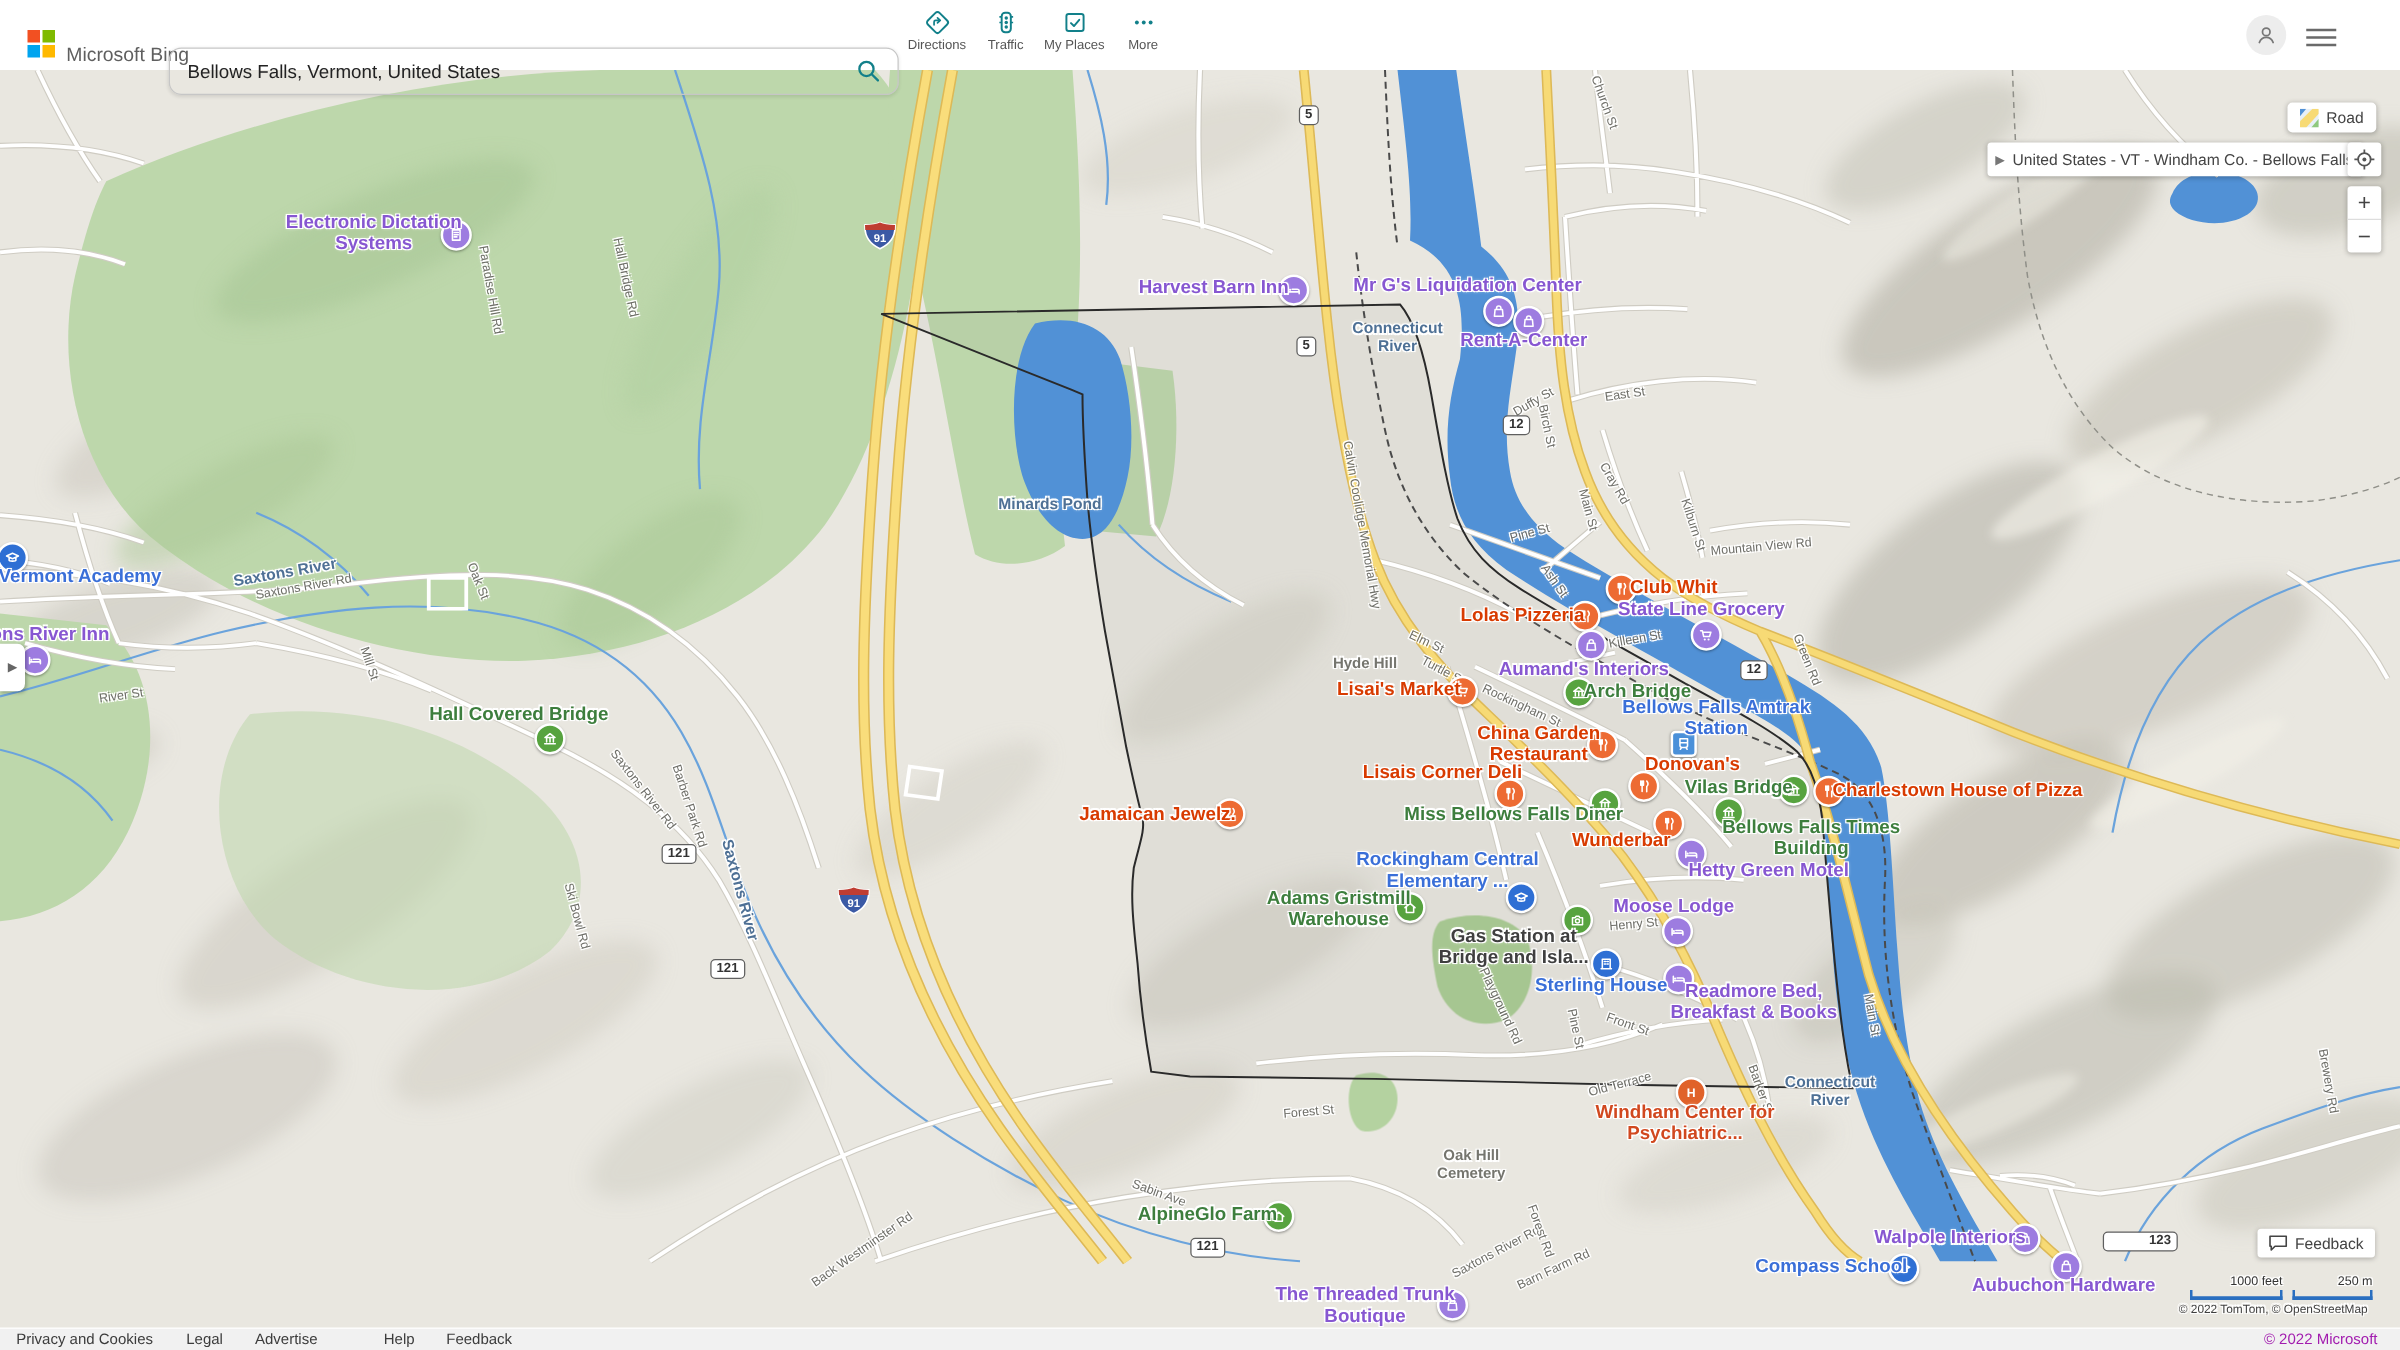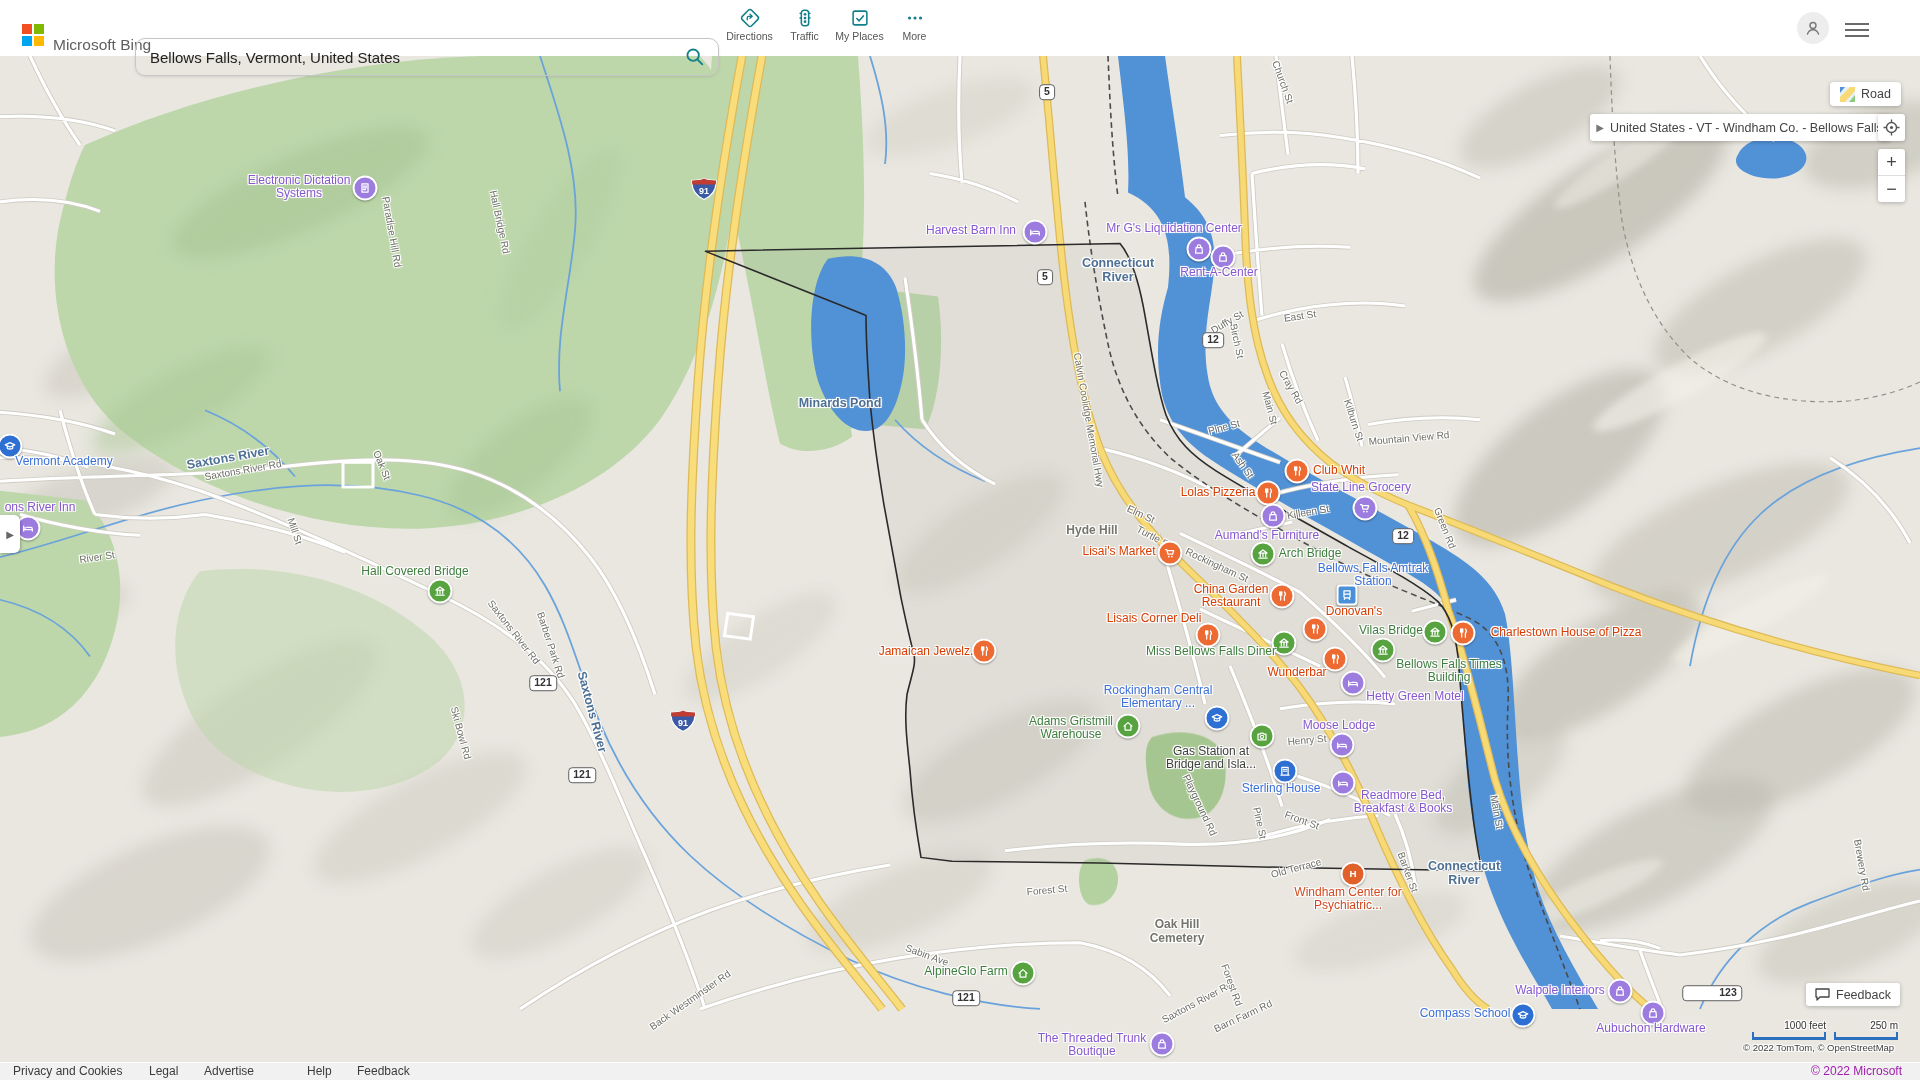--- a/index.html
+++ b/index.html
@@ -23,21 +23,21 @@
   .tool .tl{font-size:10.5px;color:#555;display:block;margin-top:1px;white-space:nowrap;}
   .avatar{position:absolute;left:1797px;top:12px;width:32px;height:32px;border-radius:50%;background:#ededed;
       display:flex;align-items:center;justify-content:center;cursor:pointer;}
   .hamburger{position:absolute;left:1845px;top:19px;width:24px;cursor:pointer;}
   .hamburger i{display:block;height:2px;background:#6a6a6a;margin:4px 0;}
   
   .map{position:absolute;top:56px;left:0;width:1920px;height:1006px;background:#e9e7e0;overflow:hidden;cursor:grab;}
   .map svg.terrain{position:absolute;left:0;top:0;}
   #overlay{position:absolute;left:0;top:0;width:1920px;height:1006px;}
   .halo{text-shadow:-1px -1px 0 #fff,1px -1px 0 #fff,-1px 1px 0 #fff,1px 1px 0 #fff,0 0 3px #fff;}
-  .poi-label{position:absolute;transform:translate(-50%,-50%);font-size:12px;font-weight:normal;line-height:1.12;
+  .poi-label{position:absolute;transform:translate(-50%,-50%);font-size:15px;font-weight:bold;line-height:1.12;
       text-align:center;white-space:pre-line;z-index:6;cursor:pointer;}
   .poi-label.food{color:#d83b01}.poi-label.shop{color:#8757d1}.poi-label.landmark{color:#3d7e3d}
   .poi-label.civic{color:#3a6fd8}.poi-label.hospital{color:#d1481f}.poi-label.photo{color:#3f3f3f}
   .poi-label.transit{color:#3a6fd8}
   .pin{position:absolute;width:21px;height:21px;border-radius:50%;border:2px solid #fff;z-index:5;
       box-shadow:0 1px 2px rgba(0,0,0,.35);transform:translate(-50%,-50%);display:flex;align-items:center;
       justify-content:center;cursor:pointer;}
   .pin svg{width:13px;height:13px;}
   .pin.food{background:#ed6b33}.pin.shop{background:#9d7ce0}.pin.landmark{background:#57a33f}
   .pin.civic{background:#2e6fd4}.pin.hospital{background:#e0622a}.pin.photo{background:#57a33f}
@@ -306,21 +306,21 @@
           <path d="M3.8 2.2v3M5.8 2.2v3M4.8 2.2v7.6" fill="none" stroke="#fff" stroke-width="1.15" stroke-linecap="round" stroke-linejoin="round"></path>
           <path d="M8.2 2.2c1.2 1.5 1.2 3 0 4v3.8" fill="none" stroke="#fff" stroke-width="1.15" stroke-linecap="round" stroke-linejoin="round"></path>
         </svg>
       </div>
       <div class="poi-label halo food" style="left: 1218px; top: 437px;">Lolas Pizzeria</div>
       <div class="pin shop" style="left: 1273px; top: 460px;">
         <svg viewBox="0 0 12 12">
           <path d="M3.3 4.7h5.4l.5 5H2.8zM4.4 4.7V3.7a1.6 1.6 0 013.2 0v1" fill="none" stroke="#fff" stroke-width="1.15" stroke-linecap="round" stroke-linejoin="round"></path>
         </svg>
       </div>
-      <div class="poi-label halo shop" style="left: 1267px; top: 480px;">Aumand's Furniture</div>
+      <div class="poi-label halo shop" style="left: 1267px; top: 480px;">Aumand's Interiors</div>
       <div class="pin landmark" style="left: 1263px; top: 498px;">
         <svg viewBox="0 0 12 12">
           <path d="M2.3 5.1h7.4L6 2.3zM3.5 5.1v3.3M6 5.1v3.3M8.5 5.1v3.3M2.1 9.7h7.8" fill="none" stroke="#fff" stroke-width="1.15" stroke-linecap="round" stroke-linejoin="round"></path>
         </svg>
       </div>
       <div class="poi-label halo landmark" style="left: 1310px; top: 498px;">Arch Bridge</div>
       <div class="pin food" style="left: 1170px; top: 497px;">
         <svg viewBox="0 0 12 12">
           <path d="M1.8 2.8h1.3l1 4.3h4.3l1-3.2H4" fill="none" stroke="#fff" stroke-width="1.15" stroke-linecap="round" stroke-linejoin="round"></path>
           <circle cx="4.9" cy="9.3" r=".8" fill="#fff"></circle>

